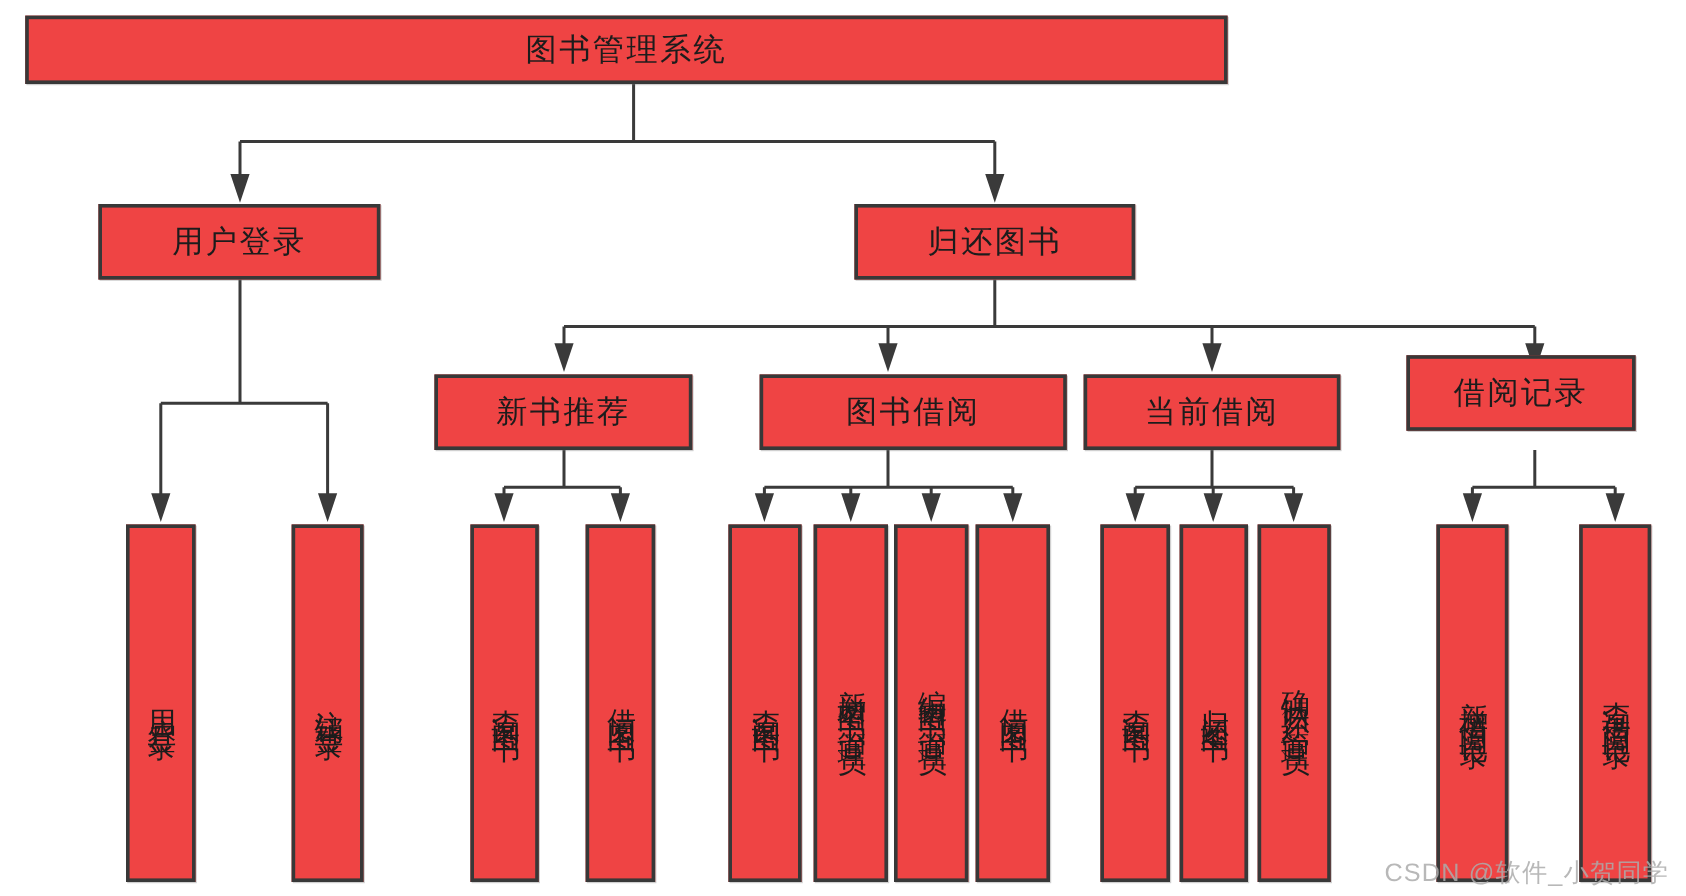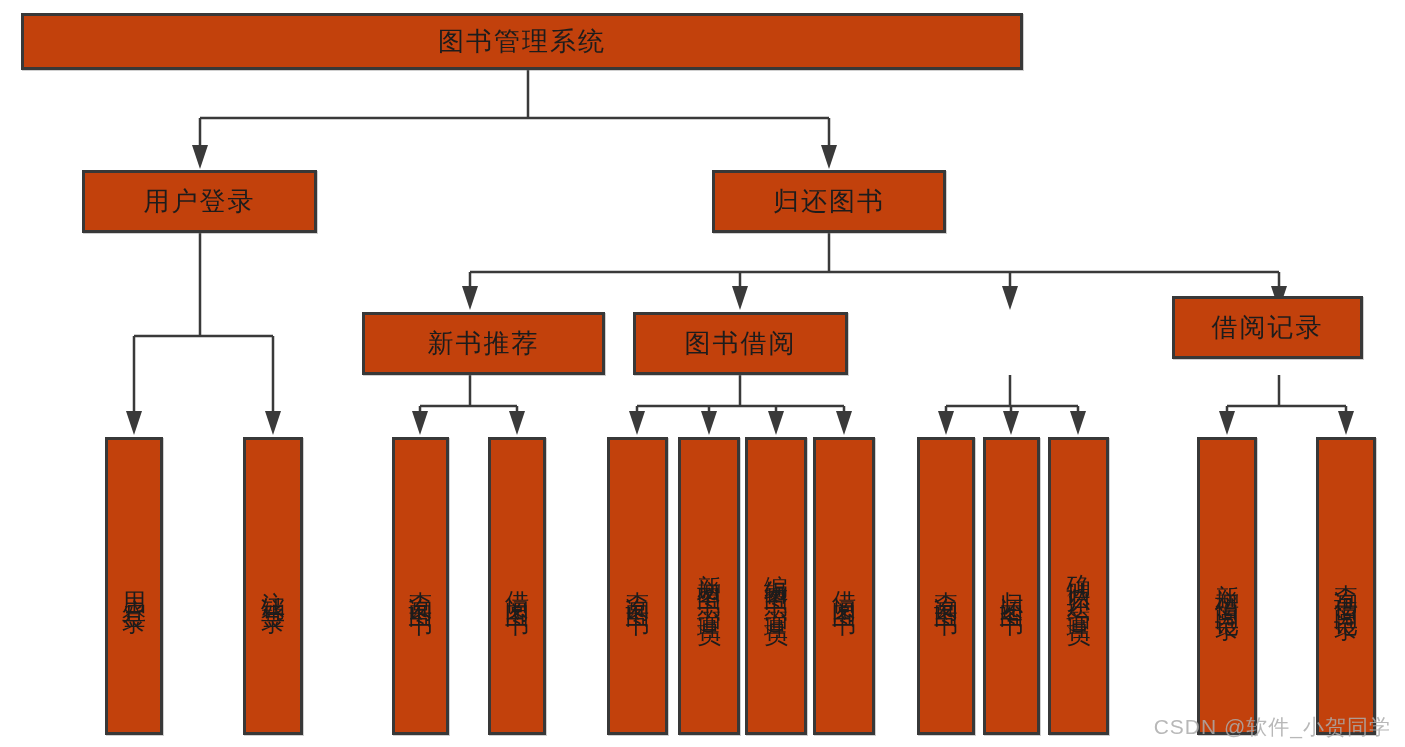--- a/index.html
+++ b/index.html
@@ -8,21 +8,21 @@
     width: 1405px;
     height: 747px;
     background: #ffffff;
     font-family: "Liberation Sans", sans-serif;
     overflow: hidden;
   }
   .wires { position: absolute; left: 0; top: 0; z-index: 1; }
   .node {
     position: absolute;
     box-sizing: border-box;
-    background: #c2410c;
+    background: #ef4444;
     border: 3px solid #383838;
     display: flex;
     align-items: center;
     justify-content: center;
     z-index: 2;
     box-shadow: 1px 1px 0 rgba(120,120,120,0.35);
   }
   .node .lbl {
     font-size: 26px;
     color: #1c1c1c;
@@ -92,25 +92,28 @@
     <span class="lbl">图书管理系统</span>
   </div>
 
   <div class="node" style="left:82px;top:170px;width:235px;height:63px">
     <span class="lbl">用户登录</span>
   </div>
   <div class="node" style="left:712px;top:170px;width:234px;height:63px">
     <span class="lbl">归还图书</span>
   </div>
 
-  <div class="node" style="left:362px;top:312px;width:243px;height:63px">
+  <div class="node" style="left:362px;top:312px;width:215px;height:63px">
     <span class="lbl">新书推荐</span>
   </div>
-  <div class="node" style="left:633px;top:312px;width:215px;height:63px">
+  <div class="node" style="left:633px;top:312px;width:256px;height:63px">
     <span class="lbl">图书借阅</span>
+  </div>
+  <div class="node" style="left:903px;top:312px;width:214px;height:63px">
+    <span class="lbl">当前借阅</span>
   </div>
   <div class="node" style="left:1172px;top:296px;width:191px;height:63px">
     <span class="lbl">借阅记录</span>
   </div>
 
   <div class="node" style="left:105px;top:437px;width:58px;height:298px">
     <span class="vlbl">用户登录</span>
   </div>
   <div class="node" style="left:243px;top:437px;width:60px;height:298px">
     <span class="vlbl">注销登录</span>

